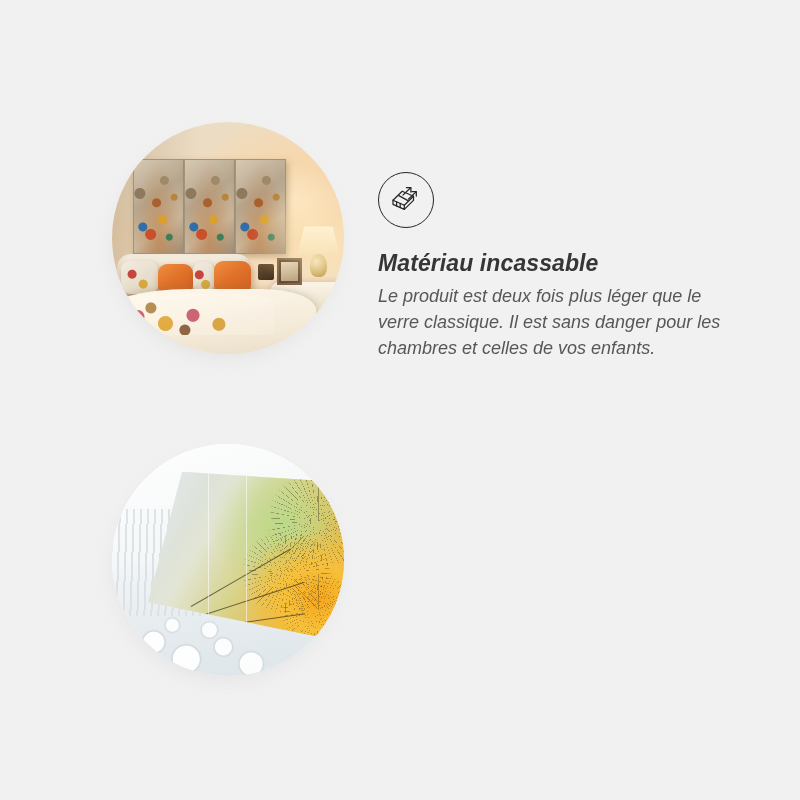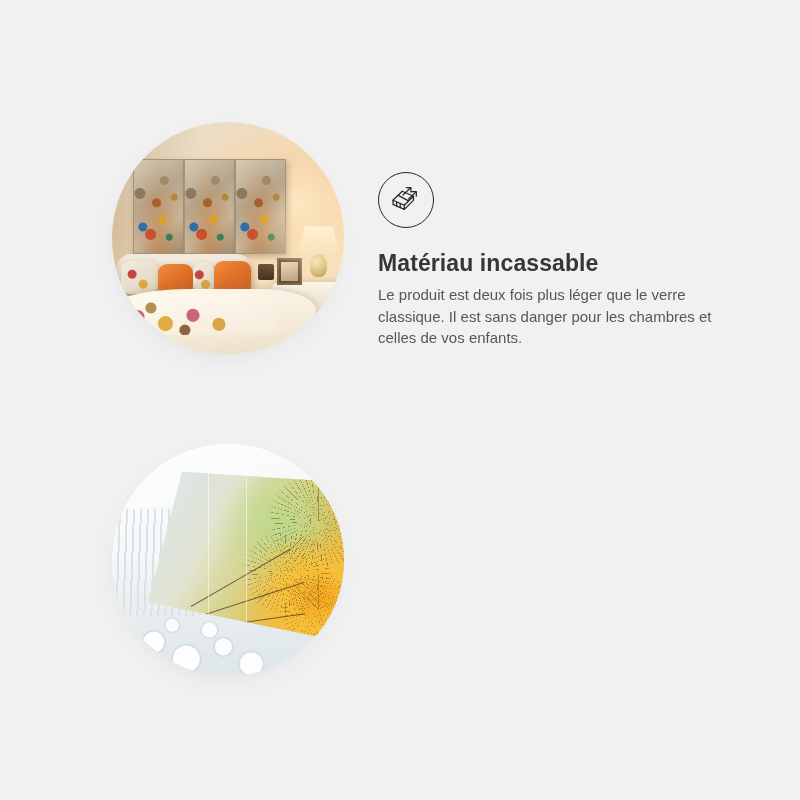--- a/index.html
+++ b/index.html
@@ -13,20 +13,21 @@
     font-family: "Liberation Sans", sans-serif;
     overflow: hidden;
     position: relative;
   }
 
   .page {
     position: relative;
     width: 728px;
     height: 800px;
     background: #f1f1f1;
+    font-style: italic;
   }
 
   .feature-row {
     position: absolute;
     left: 0;
     width: 800px;
     display: flex;
     align-items: flex-start;
   }
   #row-1 { top: 118px; }
@@ -273,21 +274,21 @@
 
   .feature-title {
     font-size: 23px;
     font-weight: 600;
     color: #363636;
     letter-spacing: .1px;
     margin: 0 0 7px 0;
     line-height: 1.18;
   }
   .feature-desc {
-    font-size: 15px;
+    font-size: 18px;
     color: #575757;
     line-height: 1.43;
     margin: 0;
     max-width: 368px;
   }
 </style>
 </head>
 <body>
 
 <div class="page">

